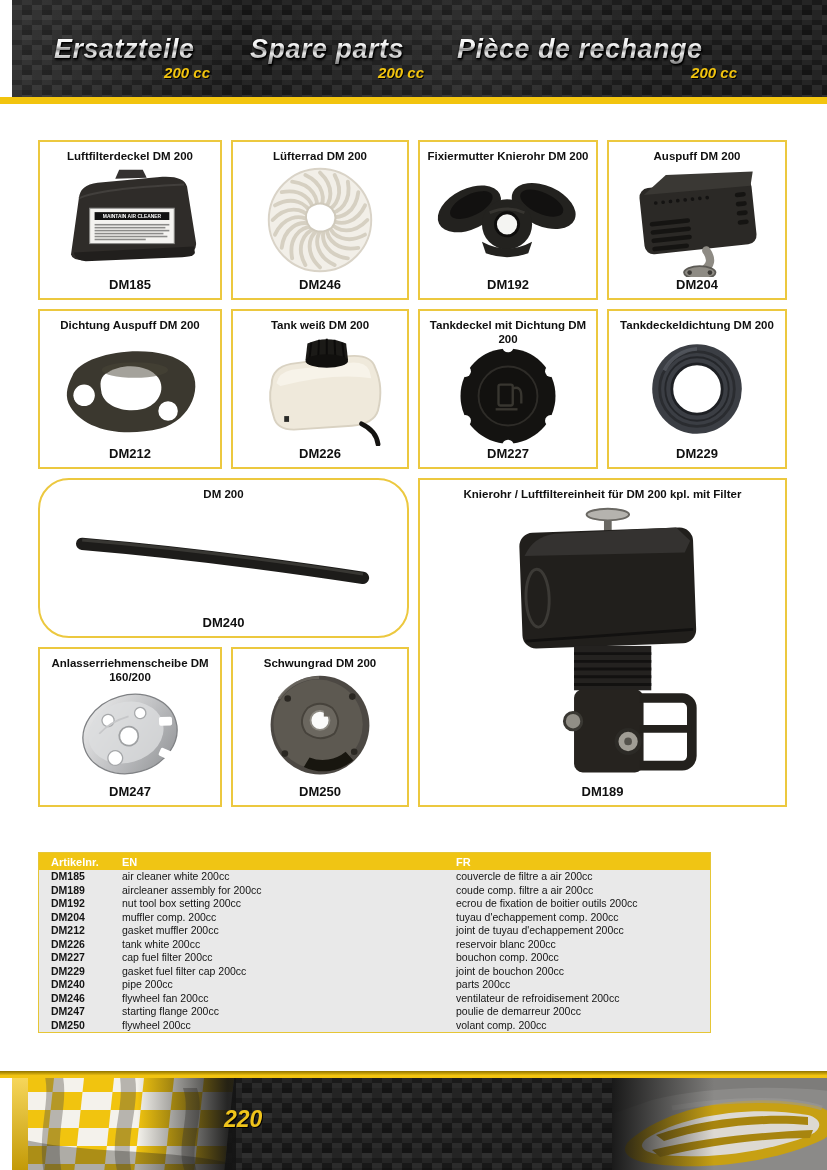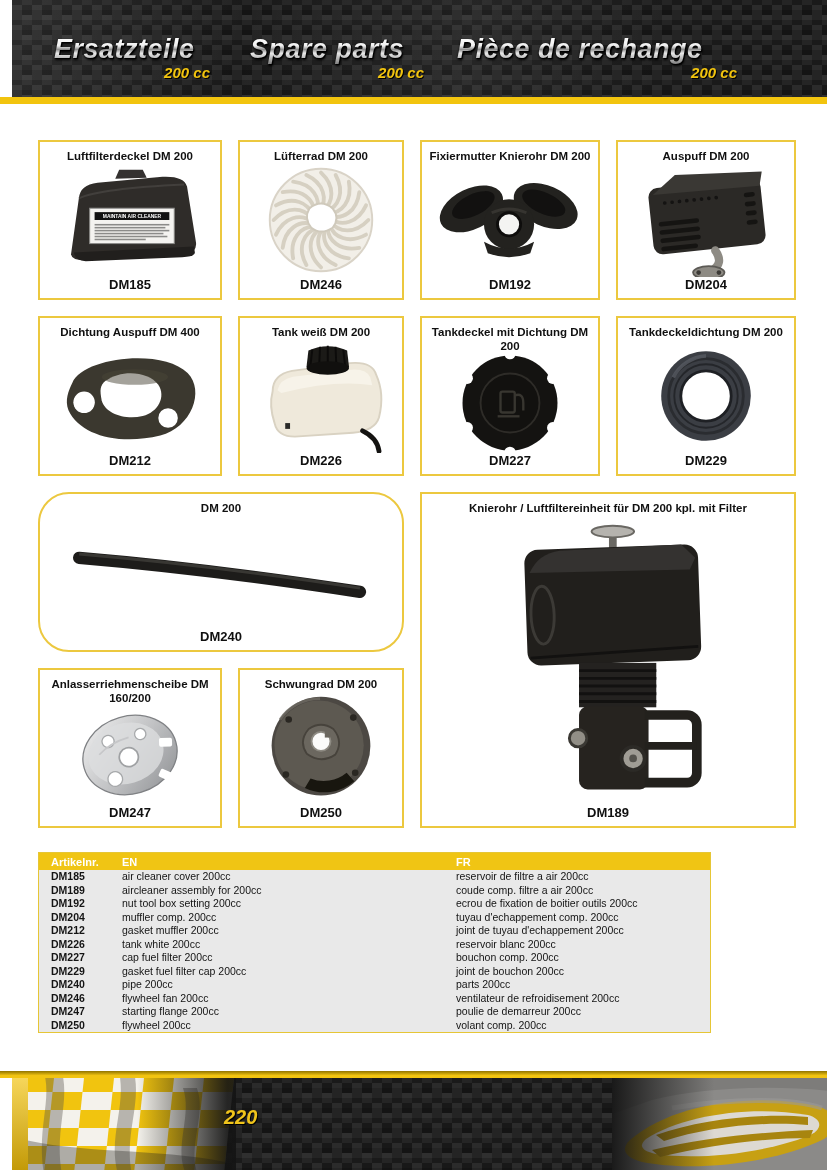--- a/index.html
+++ b/index.html
@@ -42,21 +42,21 @@
     filter:drop-shadow(1px 1px 0 #000) drop-shadow(0 1px 1px #000);
   }
   .cc {
     display:block; text-align:right; padding-right:12px; margin-top:-1px;
     font-style:italic; font-weight:bold; font-size:15px; color:#f2c40e;
     text-shadow:1px 1px 0 #000; white-space:nowrap;
   }
   
   .cards {
     position:absolute; left:38px; top:140px; width:749px;
-    display:grid; grid-template-columns:repeat(4,1fr); grid-auto-rows:160px; gap:16px;
+    display:grid; grid-template-columns:repeat(4,1fr); grid-auto-rows:160px; gap:9px;
   }
   .card {
     border:2px solid #ecc83f; background:#fff;
     display:flex; flex-direction:column; align-items:center;
     padding:7px 6px 6px;
   }
   .card .ttl { font-weight:bold; font-size:11.5px; line-height:1.25; text-align:center; color:#101010; }
   .card .img { flex:1; width:100%; display:flex; align-items:center; justify-content:center; overflow:hidden; }
   .card .pn  { font-weight:bold; font-size:13px; color:#101010; }
   .card.w2   { grid-column:span 2;border-radius:31px; }
@@ -78,21 +78,21 @@
   
   .ftr-bar { position:absolute; top:1071px; left:0; width:100%; height:7px;
              background:linear-gradient(180deg,#8f7300,#f2c411 65%); }
   .ftr { position:absolute; top:1078px; left:0; width:100%; height:92px; }
   .edge-glow { position:absolute; left:0; top:0; width:16px; height:100%;
                background:linear-gradient(180deg,#f6d65a,#c39a08); z-index:2; }
   .flag { position:absolute; left:4px; top:0; width:220px; height:100%; z-index:1; }
   .flag::after { content:""; position:absolute; inset:0;
     background:linear-gradient(90deg, transparent 55%, rgba(20,20,20,.92) 96%); }
   .pnum { position:absolute; left:212px; top:28px; z-index:3;
-          font-size:20px; font-weight:bold; font-style:italic; color:#f0c41b;
+          font-size:23px; font-weight:bold; font-style:italic; color:#f0c41b;
           text-shadow:1px 1px 0 #000; }
   .curb { position:absolute; right:0; top:0; width:227px; height:100%; }
   .curb::after { content:""; position:absolute; inset:0;
     background:linear-gradient(90deg, rgba(20,20,20,.95), rgba(20,20,20,0) 45%); }
 </style>
 </head>
 <body>
 
 <div class="page">
 
@@ -221,21 +221,21 @@
           <path d="M95,98 q10,14 -4,22" stroke="#8e8b84" stroke-width="9" fill="none" stroke-linecap="round"></path>
           <ellipse cx="88" cy="122" rx="17" ry="7" fill="#8e8b84" stroke="#5c5a55" stroke-width="2"></ellipse>
           <circle cx="77" cy="122" r="2.5" fill="#3c3a36"></circle>
             <circle cx="99" cy="122" r="2.5" fill="#3c3a36"></circle>
         </svg>
       </div>
       <div class="pn">DM204</div>
     </div>
 
     <div class="card">
-      <div class="ttl">Dichtung Auspuff DM 400</div>
+      <div class="ttl">Dichtung Auspuff DM 200</div>
       <div class="img">
         <svg width="166" height="114" viewBox="0 0 170 115">
           <path d="M26,44 C36,18 118,8 144,34 C162,52 148,90 116,98 C74,108 34,98 22,72 C18,62 22,52 26,44 Z" fill="#3b382f"></path>
           <path d="M60,42 C76,30 104,32 114,46 C122,58 114,74 98,78 C80,82 60,76 56,62 C54,52 54,47 60,42 Z" fill="#ffffff"></path>
           <circle cx="38" cy="64" r="11" fill="#ffffff"></circle>
           <circle cx="124" cy="80" r="10" fill="#ffffff"></circle>
           <ellipse cx="90" cy="38" rx="34" ry="8" fill="#4a4638" opacity=".5"></ellipse>
         </svg>
       </div>
       <div class="pn">DM212</div>
@@ -403,22 +403,22 @@
       <thead>
         <tr>
           <th class="h-part">Artikelnr.</th>
           <th class="h-en">EN</th>
           <th class="h-fr">FR</th>
         </tr>
       </thead>
       <tbody>
           <tr>
             <td class="col-part">DM185</td>
-            <td class="col-en">air cleaner cover 200cc</td>
-            <td class="col-fr">reservoir de filtre a air 200cc</td>
+            <td class="col-en">air cleaner white 200cc</td>
+            <td class="col-fr">couvercle de filtre a air 200cc</td>
           </tr>
           <tr>
             <td class="col-part">DM189</td>
             <td class="col-en">aircleaner assembly for 200cc</td>
             <td class="col-fr">coude comp. filtre a air 200cc</td>
           </tr>
           <tr>
             <td class="col-part">DM192</td>
             <td class="col-en">nut tool box setting 200cc</td>
             <td class="col-fr">ecrou de fixation de boitier outils 200cc</td>

